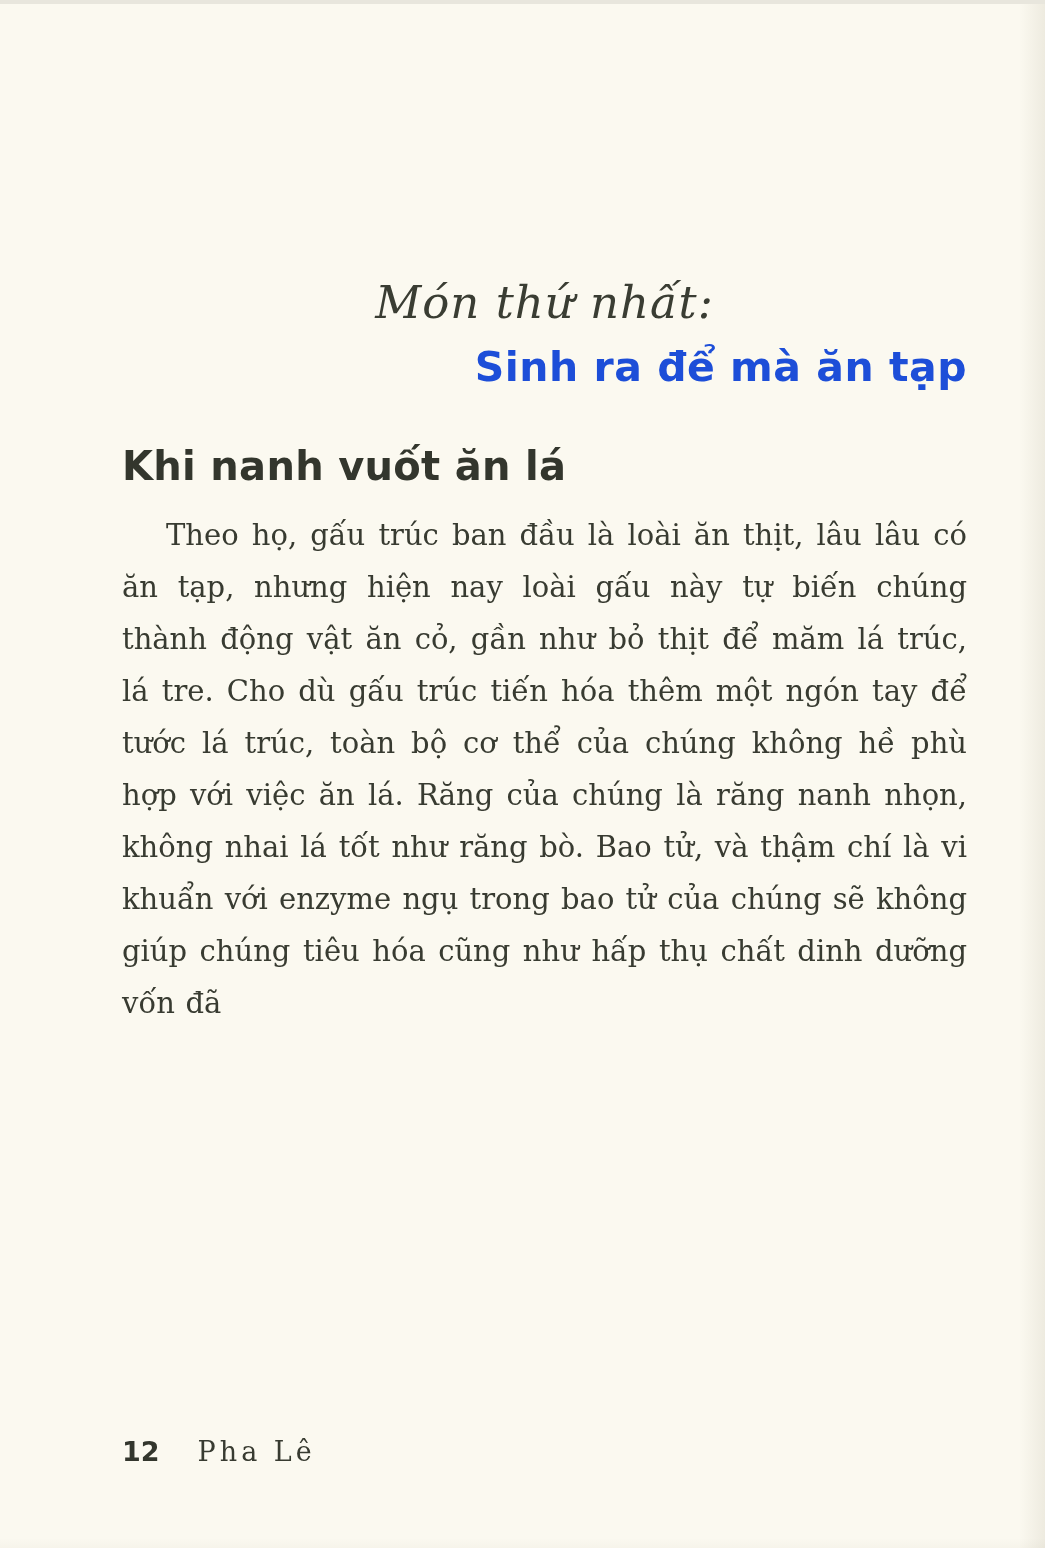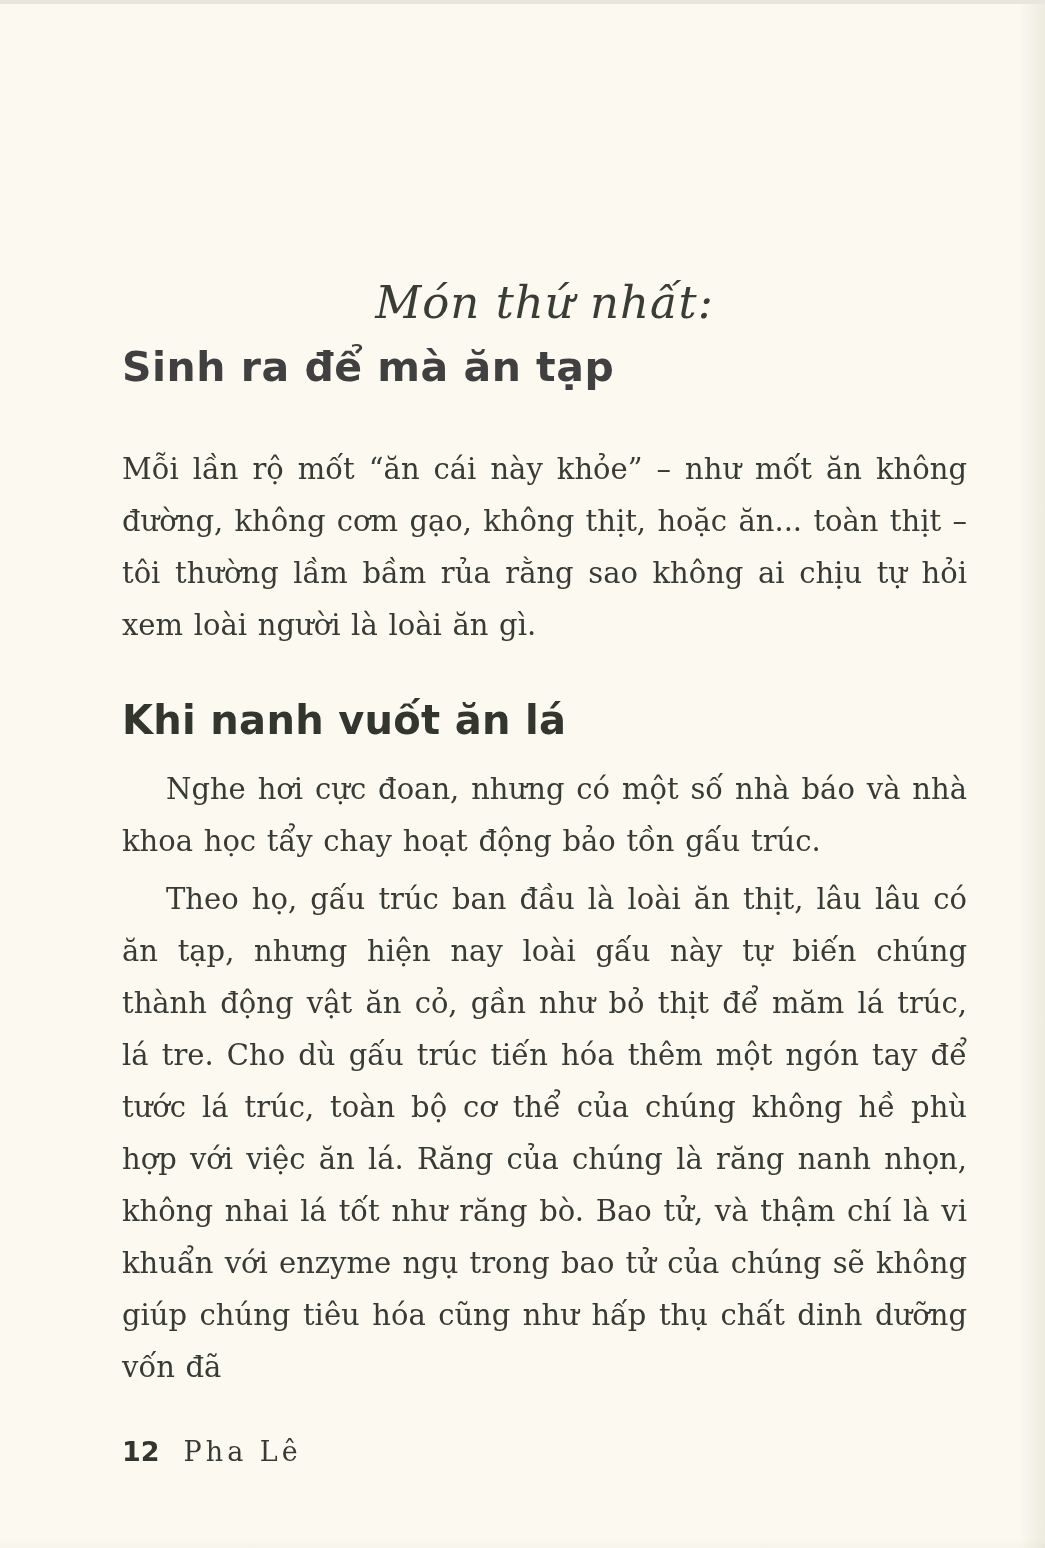--- a/index.html
+++ b/index.html
@@ -43,26 +43,26 @@
     text-align: center;
     font-family: "DejaVu Serif", serif;
     font-style: italic;
     font-size: 45px;
     line-height: 1.2;
     color: #3a3d33;
     letter-spacing: 1px;
     margin: 0 0 14px 0;
   }
   .chapter-title {
-    text-align: left;
+    text-align: right;
     font-family: "DejaVu Sans", sans-serif;
     font-weight: bold;
     font-size: 41px;
     line-height: 1.15;
-    color: #404040;
+    color: #1d4ed8;
     margin: 0 0 52px 0;
     letter-spacing: 0.5px;
   }
   .para {
     font-family: "DejaVu Serif", "Liberation Serif", serif;
     font-size: 29px;
     line-height: 52px;
     text-align: justify;
     margin: 0 0 6px 0;
     word-spacing: 1.5px;
@@ -78,21 +78,21 @@
     color: #33362d;
     margin: 46px 0 20px 0;
     letter-spacing: 0.3px;
   }
   .footer {
     position: absolute;
     left: 122px;
     top: 1432px;
     display: flex;
     align-items: baseline;
-    gap: 24px;
+    gap: 38px;
   }
   .page-number {
     font-family: "DejaVu Sans", sans-serif;
     font-weight: bold;
     font-size: 27px;
     color: #33362d;
   }
   .author {
     font-family: "DejaVu Serif", "Liberation Serif", serif;
     font-size: 27px;
@@ -102,25 +102,23 @@
   }
 </style>
 </head>
 <body>
 
 <div class="page">
   <div class="content">
     <div class="chapter-label">Món thứ nhất:</div>
     <h1 class="chapter-title">Sinh ra để mà ăn tạp</h1>
 
-    <p class="para">Mỗi lần rộ mốt “ăn cái này khỏe” – như mốt ăn không đường, không cơm gạo, không thịt, hoặc ăn... toàn thịt – tôi thường lầm bầm rủa rằng sao không ai chịu tự hỏi xem loài người là loài ăn gì.</p>
 
     <h2 class="section-heading">Khi nanh vuốt ăn lá</h2>
 
-    <p class="para indent">Nghe hơi cực đoan, nhưng có một số nhà báo và nhà khoa học tẩy chay hoạt động bảo tồn gấu trúc.</p>
     <p class="para indent">Theo họ, gấu trúc ban đầu là loài ăn thịt, lâu lâu có ăn tạp, nhưng hiện nay loài gấu này tự biến chúng thành động vật ăn cỏ, gần như bỏ thịt để măm lá trúc, lá tre. Cho dù gấu trúc tiến hóa thêm một ngón tay để tước lá trúc, toàn bộ cơ thể của chúng không hề phù hợp với việc ăn lá. Răng của chúng là răng nanh nhọn, không nhai lá tốt như răng bò. Bao tử, và thậm chí là vi khuẩn với enzyme ngụ trong bao tử của chúng sẽ không giúp chúng tiêu hóa cũng như hấp thụ chất dinh dưỡng vốn đã</p>
   </div>
 
   <div class="footer">
     <span class="page-number">12</span>
     <span class="author">Pha Lê</span>
   </div>
 </div>
 
 </body></html>

